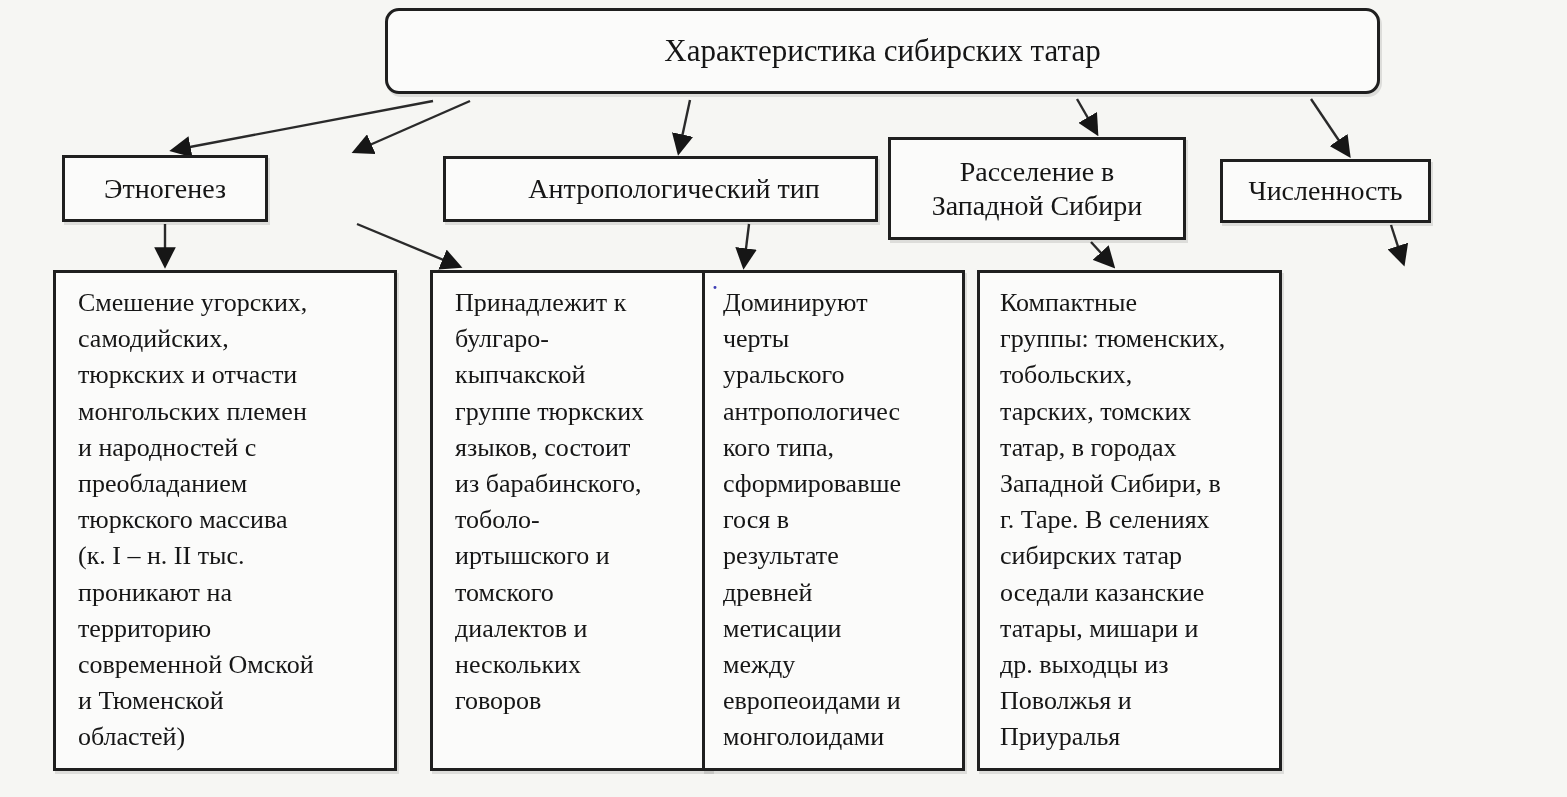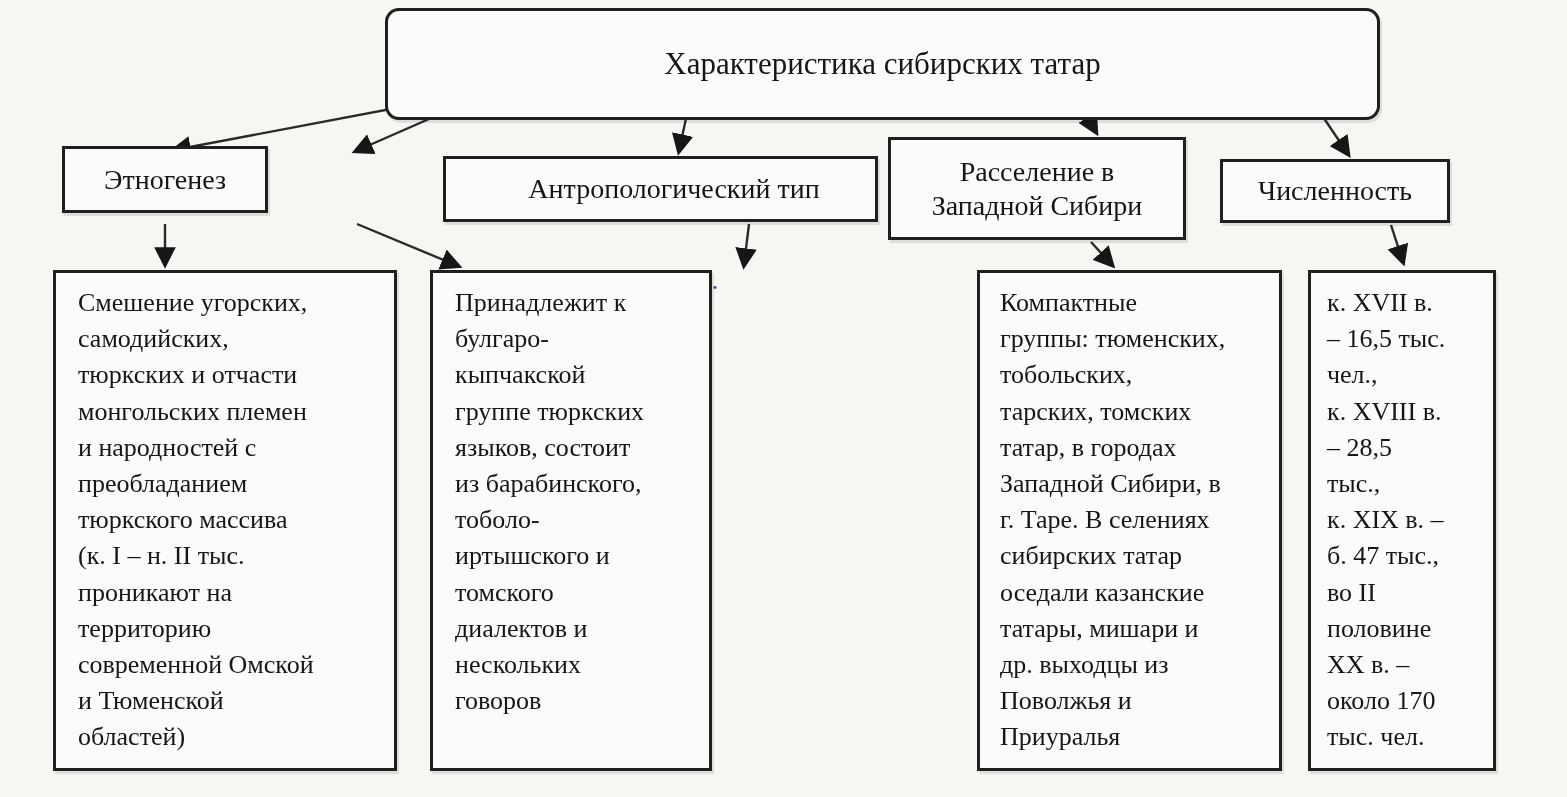--- a/index.html
+++ b/index.html
@@ -17,37 +17,37 @@
     overflow: hidden;
   }
   .box {
     position: absolute;
     background: #fbfbfa;
     border: 3px solid #1f1f1f;
     box-sizing: border-box;
     box-shadow: 2px 3px 0 rgba(0,0,0,0.10);
   }
   #title-box {
-    left: 385px; top: 8px; width: 995px; height: 112px;
+    left: 385px; top: 8px; width: 995px; height: 86px;
     border-radius: 14px;
     display: flex; align-items: center; justify-content: center;
     font-size: 31px;
   }
   .cat-box {
     display: flex; align-items: center; justify-content: center;
     text-align: center;
     font-size: 28px;
     line-height: 34px;
     white-space: pre-line;
   }
-  #cat-0 { left: 62px;   top: 146px; width: 206px; height: 67px; }
+  #cat-0 { left: 62px;   top: 155px; width: 206px; height: 67px; }
   #cat-1 { left: 285px;  top: 156px; width: 143px; height: 66px; }
   #cat-2 { left: 443px;  top: 156px; width: 435px; height: 66px; padding-left: 27px; }
   #cat-3 { left: 888px;  top: 137px; width: 298px; height: 103px; }
-  #cat-4 { left: 1220px; top: 159px; width: 230px; height: 64px; }
+  #cat-4 { left: 1220px; top: 159px; width: 211px; height: 64px; }
   .detail-box {
     top: 270px;
     height: 501px;
     font-size: 26px;
     line-height: 36.2px;
     white-space: pre-line;
     padding: 12px 14px 16px 22px;
     overflow: hidden;
   }
   #detail-0 { left: 53px;   width: 344px; }
@@ -130,42 +130,42 @@
 кыпчакской
 группе тюркских
 языков, состоит
 из барабинского,
 тоболо-
 иртышского и
 томского
 диалектов и
 нескольких
 говоров</div>
+  <div id="detail-2" class="box detail-box">Доминируют
+черты
+уральского
+антропологичес
+кого типа,
+сформировавше
+гося в
+результате
+древней
+метисации
+между
+европеоидами и
+монголоидами</div>
   <div id="detail-3" class="box detail-box">Компактные
 группы: тюменских,
 тобольских,
 тарских, томских
 татар, в городах
 Западной Сибири, в
 г. Таре. В селениях
 сибирских татар
 оседали казанские
 татары, мишари и
 др. выходцы из
 Поволжья и
 Приуралья</div>
-  <div id="detail-4" class="box detail-box">к. XVII в.
-– 16,5 тыс.
-чел.,
-к. XVIII в.
-– 28,5
-тыс.,
-к. XIX в. –
-б. 47 тыс.,
-во II
-половине
-XX в. –
-около 170
-тыс. чел.</div>
 
   <span id="asterisk-mark">·</span>
 
 </div>
 
 </body></html>

